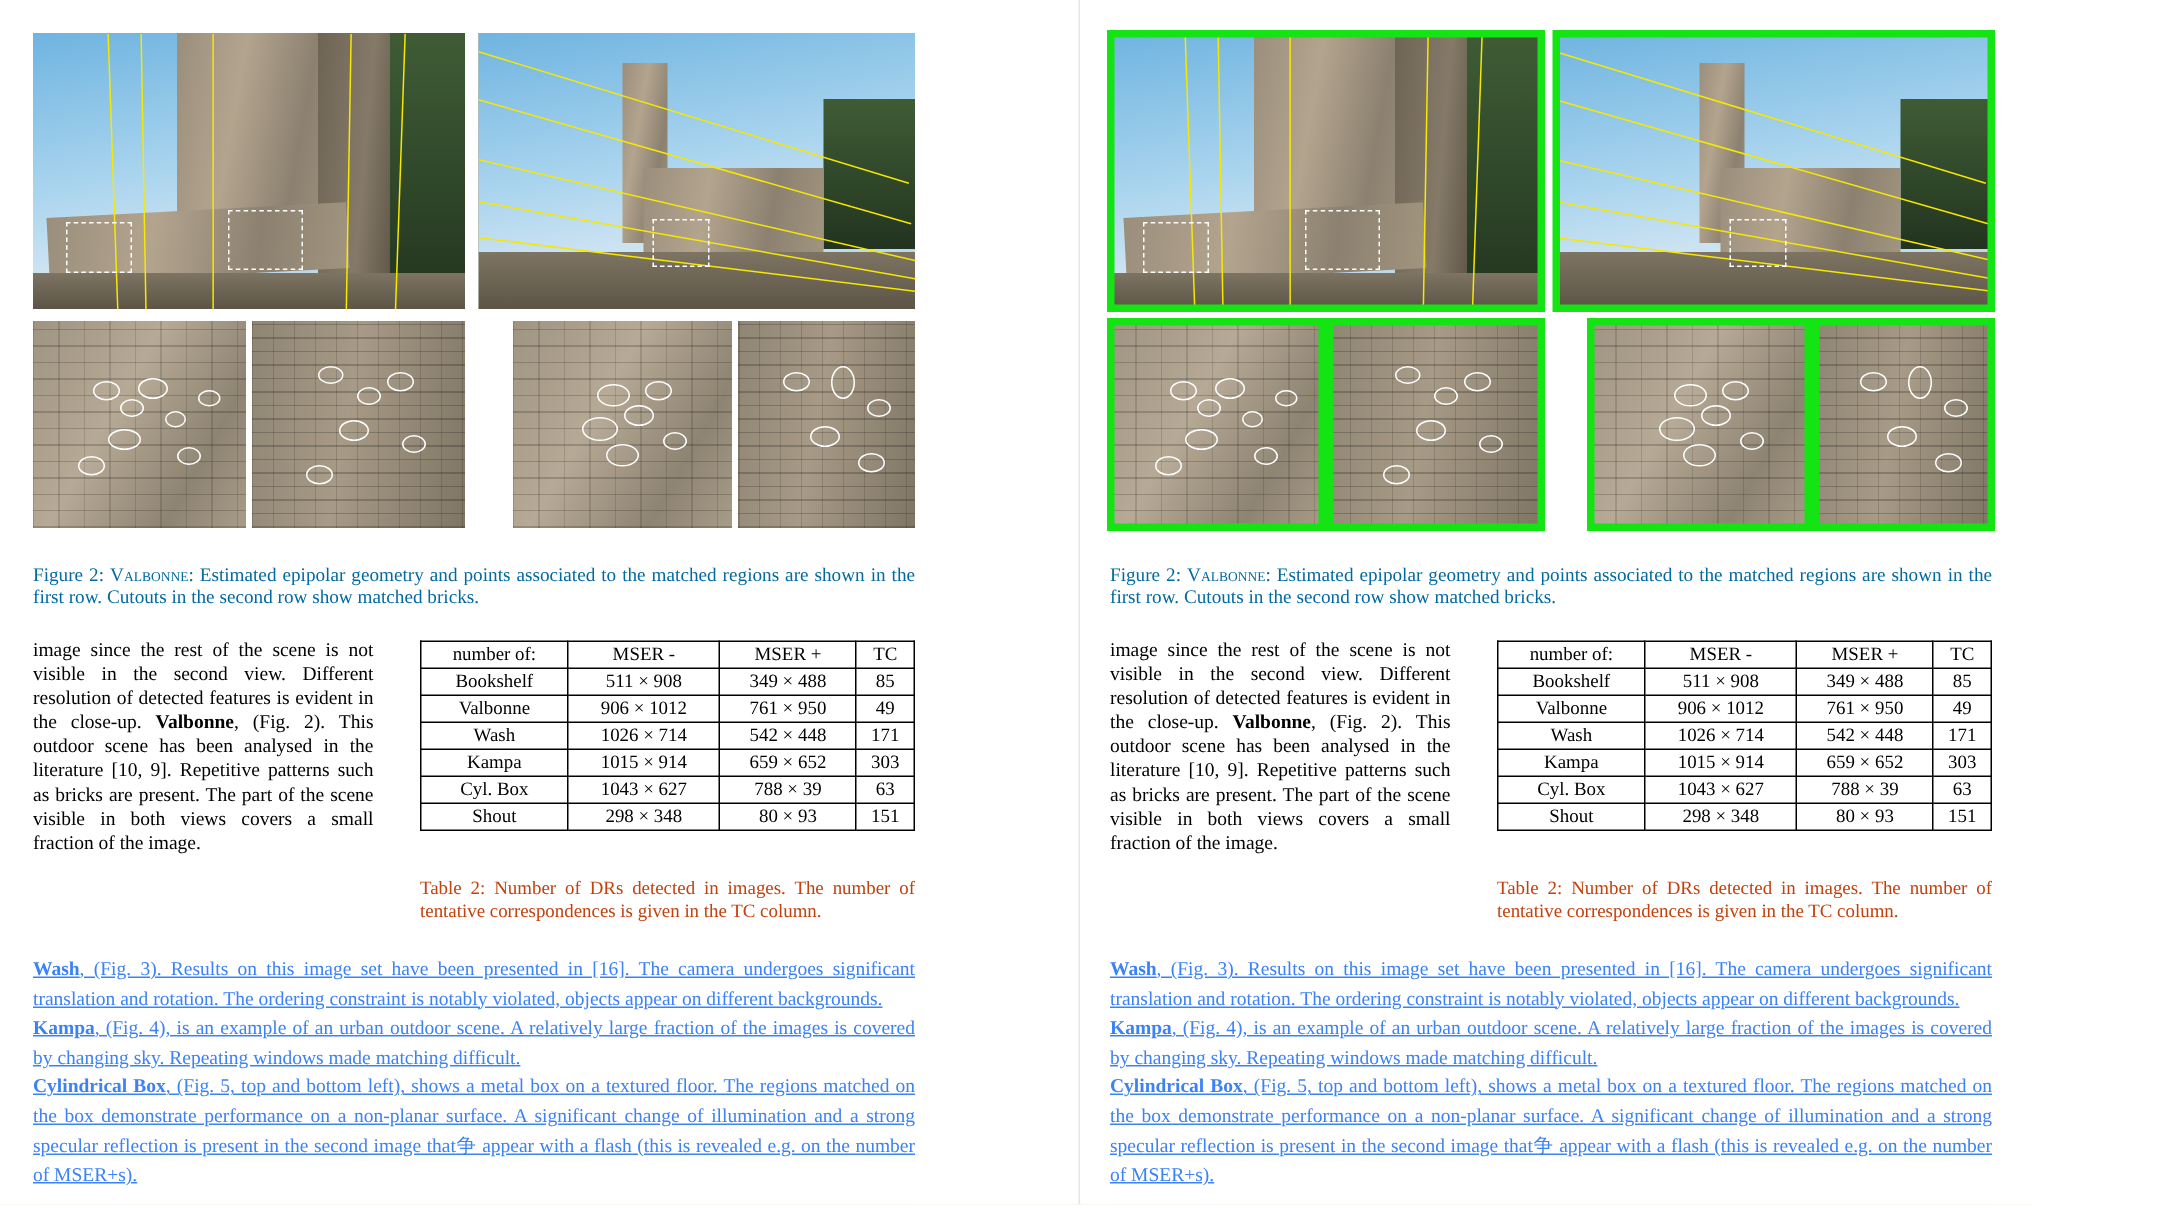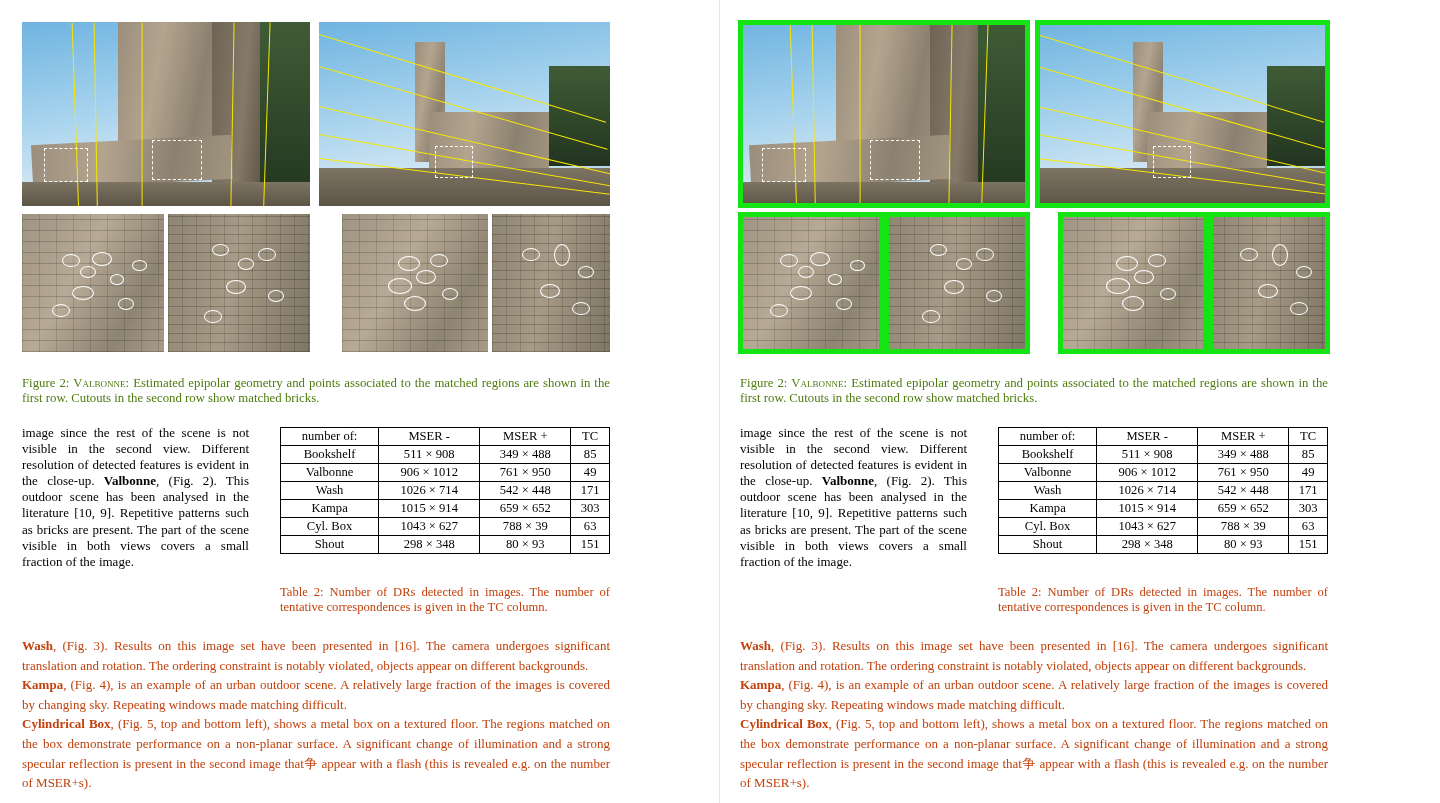--- a/index.html
+++ b/index.html
@@ -107,21 +107,21 @@
   }
 
   
   .figcaption {
     position: absolute;
     left: 0;
     top: 376px;
     width: 588px;
     font-size: 12.8px;
     line-height: 15px;
-    color: #4d7c0f;
+    color: #0369a1;
     text-align: justify;
   }
   .smallcaps { font-variant: small-caps; }
 
   .body-col {
     position: absolute;
     left: 0;
     top: 425px;
     width: 227px;
     font-size: 13px;
@@ -160,21 +160,22 @@
     color: #c2410c;
   }
   .fulltext {
     position: absolute;
     left: 0;
     top: 636px;
     width: 588px;
     font-size: 13px;
     line-height: 19.6px;
     text-align: justify;
-    color: #c2410c;
+    color: #3b82f6;
+    text-decoration: underline;
   }
   .fulltext p { margin: 0; }
   b, .bf { font-weight: bold; }
   .clip-bottom {
     position: absolute;
     left: 0;
     bottom: 0;
     width: 588px;
     height: 8px;
     background: #fff;

